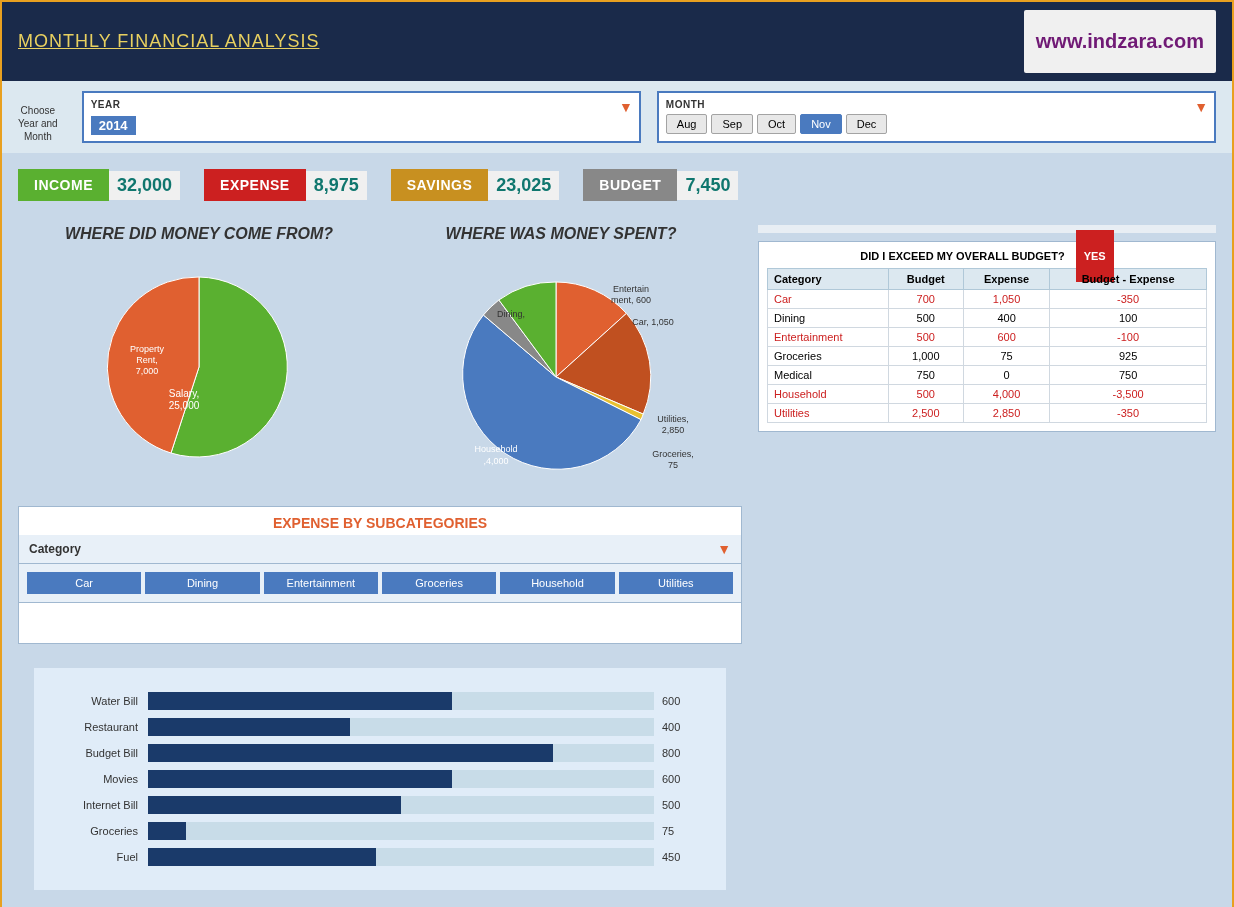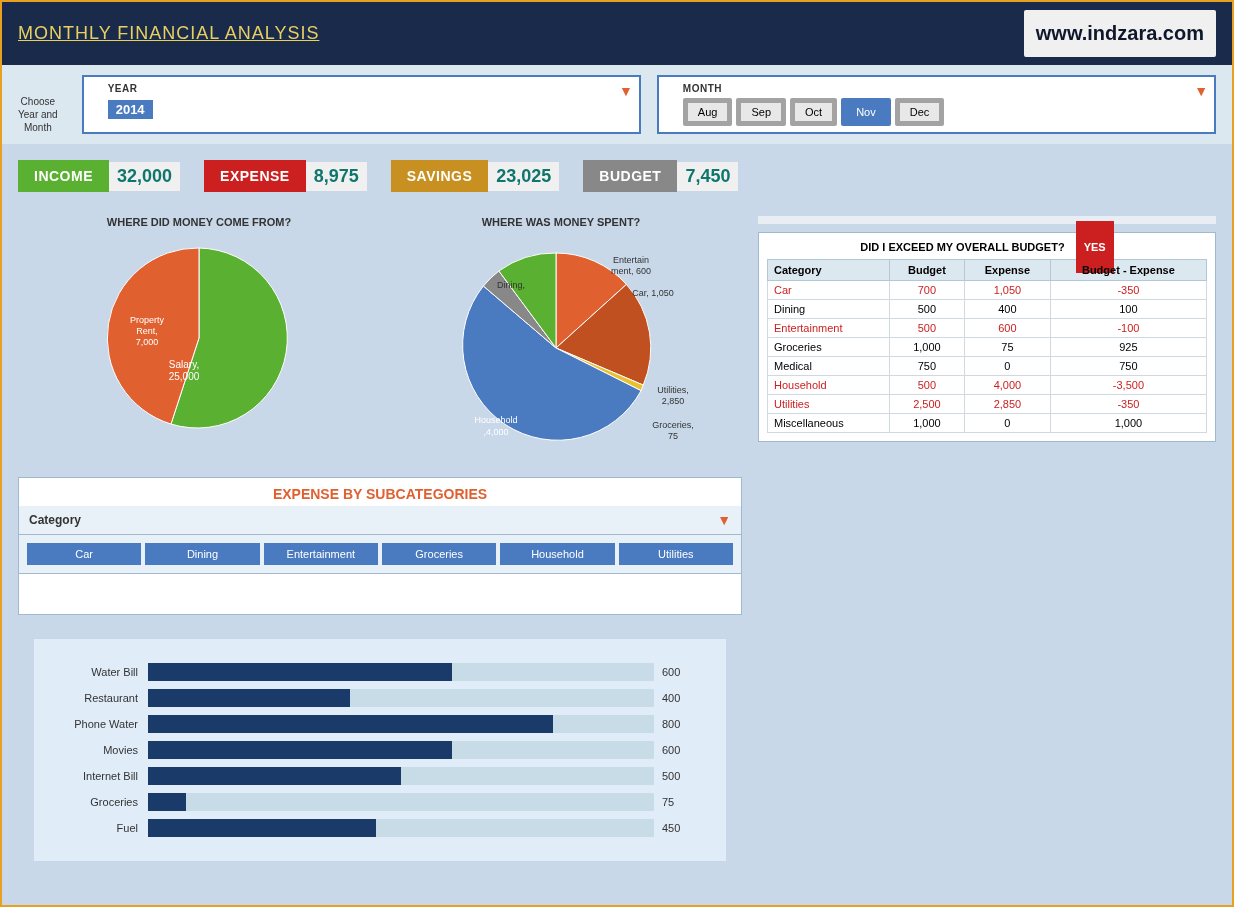--- a/index.html
+++ b/index.html
@@ -2,49 +2,49 @@
 <html><head>
   <meta charset="utf-8">
   <style>
     * { box-sizing: border-box; margin: 0; padding: 0; }
     body { font-family: Arial, sans-serif; background: #c8d8e8; font-size: 12px; }
 
     .outer-border { border: 2px solid #e8a020; background: #c8d8e8; min-height: 907px; position: relative; }
 
     .header { background: #1a2a4a; color: #e8d060; padding: 8px 16px; display: flex; justify-content: space-between; align-items: center; }
     .header-title { font-size: 18px; font-weight: normal; text-decoration: underline; letter-spacing: 1px; }
-    .header-brand { background: #f0f0f0; color: #0f172a; font-size: 20px; font-weight: bold; padding: 12px 12px; border-radius: 2px; }
+    .header-brand { background: #f0f0f0; color: #701a75; font-size: 20px; font-weight: bold; padding: 20px 12px; border-radius: 2px; }
 
     .controls-row { display: flex; gap: 16px; padding: 10px 16px; background: #dce8f0; }
-    .control-box { border: 2px solid #4a7abf; background: white; padding: 6px 24px; flex: 1; position: relative; }
+    .control-box { border: 2px solid #4a7abf; background: white; padding: 6px 7px; flex: 1; position: relative; }
     .control-label { font-size: 10px; font-weight: bold; color: #333; margin-bottom: 4px; letter-spacing: 0.5px; }
     .choose-label { font-size: 10px; color: #333; margin-right: 8px; text-align: center; line-height: 1.3; }
     .year-value { background: #4a7abf; color: white; padding: 2px 8px; font-weight: bold; display: inline-block; margin-top: 2px; font-size: 13px; }
     .filter-icon { position: absolute; right: 6px; top: 6px; color: #e06030; font-size: 14px; }
     .month-buttons { display: flex; gap: 4px; margin-top: 4px; }
-    .month-btn { padding: 3px 10px; border: 5px solid #a3a3a3; background: #e8e8e8; cursor: pointer; font-size: 11px; border-radius: 2px; }
+    .month-btn { padding: 3px 10px; border: 1px solid #a3a3a3; background: #e8e8e8; cursor: pointer; font-size: 11px; border-radius: 2px; }
     .month-btn.active { background: #4a7abf; color: white; border-color: #4a7abf; }
 
     .summary-row { display: flex; gap: 0; padding: 16px 16px; align-items: center; justify-content: flex-start; gap: 24px; }
     .summary-item { display: flex; align-items: center; }
     .summary-label { color: white; font-weight: bold; font-size: 14px; padding: 8px 16px; letter-spacing: 0.5px; }
     .summary-value { font-size: 18px; font-weight: bold; color: #0f766e; padding: 4px 8px; background: #f0f0f0; }
     .income-label { background: #5ab030; }
     .expense-label { background: #cc2020; }
     .savings-label { background: #c89020; }
     .budget-label { background: #888888; }
 
     .main-content { display: flex; gap: 0; padding: 0 8px; }
 
     .left-panel { flex: 0 0 740px; }
     .right-panel { flex: 1; padding: 8px; }
 
     .charts-row { display: flex; gap: 0; padding: 8px; }
     .chart-box { flex: 1; text-align: center; }
-    .chart-title { font-size: 11px; font-weight: bold; color: #333; margin-bottom: 0; text-transform: uppercase; }
+    .chart-title { font-size: 16px; font-weight: bold; color: #333; margin-bottom: 14px; text-transform: uppercase; font-style: italic; }
 
     .subcategory-section { background: white; border: 1px solid #a0b8d0; margin: 8px; padding: 0; }
     .subcategory-header { background: #e8f0f8; border-bottom: 1px solid #a0b8d0; padding: 6px 10px; display: flex; justify-content: space-between; align-items: center; }
     .subcategory-title { font-size: 12px; font-weight: bold; color: #333; }
     .category-buttons { display: flex; gap: 4px; padding: 8px; background: #e8f0f8; border-bottom: 1px solid #a0b8d0; }
     .cat-btn { background: #4a7abf; color: white; padding: 5px 12px; border: none; font-size: 11px; cursor: pointer; flex: 1; }
 
     .expense-title { color: #e06030; font-weight: bold; font-size: 14px; text-align: center; text-transform: uppercase; padding: 8px 0 4px; }
 
     .bar-chart-section { background: #e0ecf8; padding: 16px 24px; margin: 24px; }
@@ -200,21 +200,21 @@
           <span class="bar-value">600</span>
         </div>
         <div class="bar-row">
           <span class="bar-label">Restaurant</span>
           <div class="bar-track">
             <div class="bar-fill" style="width: 40%;"></div>
           </div>
           <span class="bar-value">400</span>
         </div>
         <div class="bar-row">
-          <span class="bar-label">Phone Water</span>
+          <span class="bar-label">Budget Bill</span>
           <div class="bar-track">
             <div class="bar-fill" style="width: 80%;"></div>
           </div>
           <span class="bar-value">800</span>
         </div>
         <div class="bar-row">
           <span class="bar-label">Movies</span>
           <div class="bar-track">
             <div class="bar-fill" style="width: 60%;"></div>
           </div>
@@ -297,26 +297,20 @@
                 <td>500</td>
                 <td>4,000</td>
                 <td>-3,500</td>
               </tr>
               <tr class="row-red">
                 <td class="cat-col">Utilities</td>
                 <td>2,500</td>
                 <td>2,850</td>
                 <td>-350</td>
               </tr>
-              <tr>
-                <td class="cat-col">Miscellaneous</td>
-                <td>1,000</td>
-                <td>0</td>
-                <td>1,000</td>
-              </tr>
             </tbody>
         </table>
       </div>
     </div>
 
   </div>
 
 </div>
 
 </body></html>

